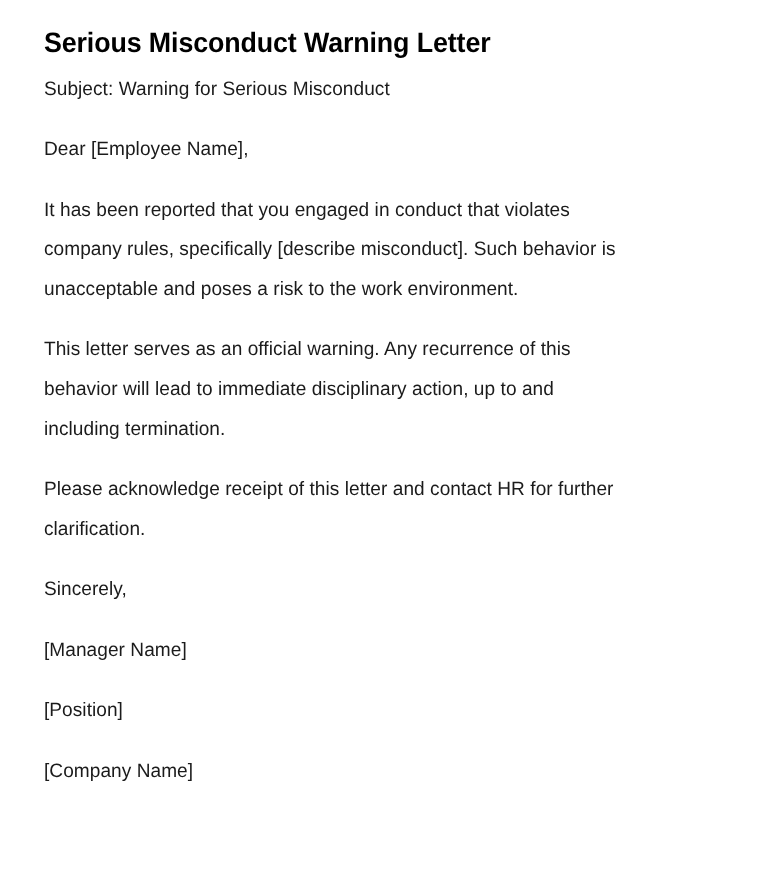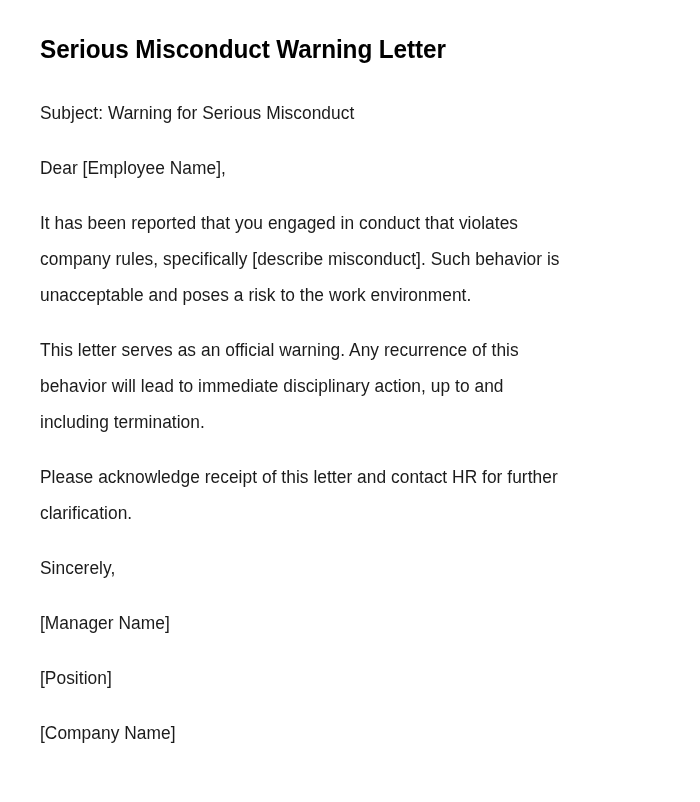--- a/index.html
+++ b/index.html
@@ -14,36 +14,36 @@
     overflow: hidden;
     font-family: "Liberation Sans", sans-serif;
     -webkit-font-smoothing: antialiased;
   }
 
   .page {
     box-sizing: border-box;
     width: 632px;
     height: 802px;
     background: #ffffff;
-    padding: 32px 58px 0 40px;
+    padding: 22px 58px 0 40px;
   }
 
   .doc-title {
     margin: 0 0 0 0;
     font-size: 25.5px;
     font-weight: 700;
     line-height: 34px;
     letter-spacing: -0.1px;
     color: #000000;
     transform: scaleX(0.955);
     transform-origin: left center;
   }
 
   .doc-body {
-    margin-top: 29px;
+    margin-top: 6px;
   }
 
   .para {
     margin: 0 0 19px 0;
     font-size: 17.6px;
     font-weight: 400;
     line-height: 36px;
     color: #1b1b1b;
     letter-spacing: 0.05px;
     max-width: 600px;

